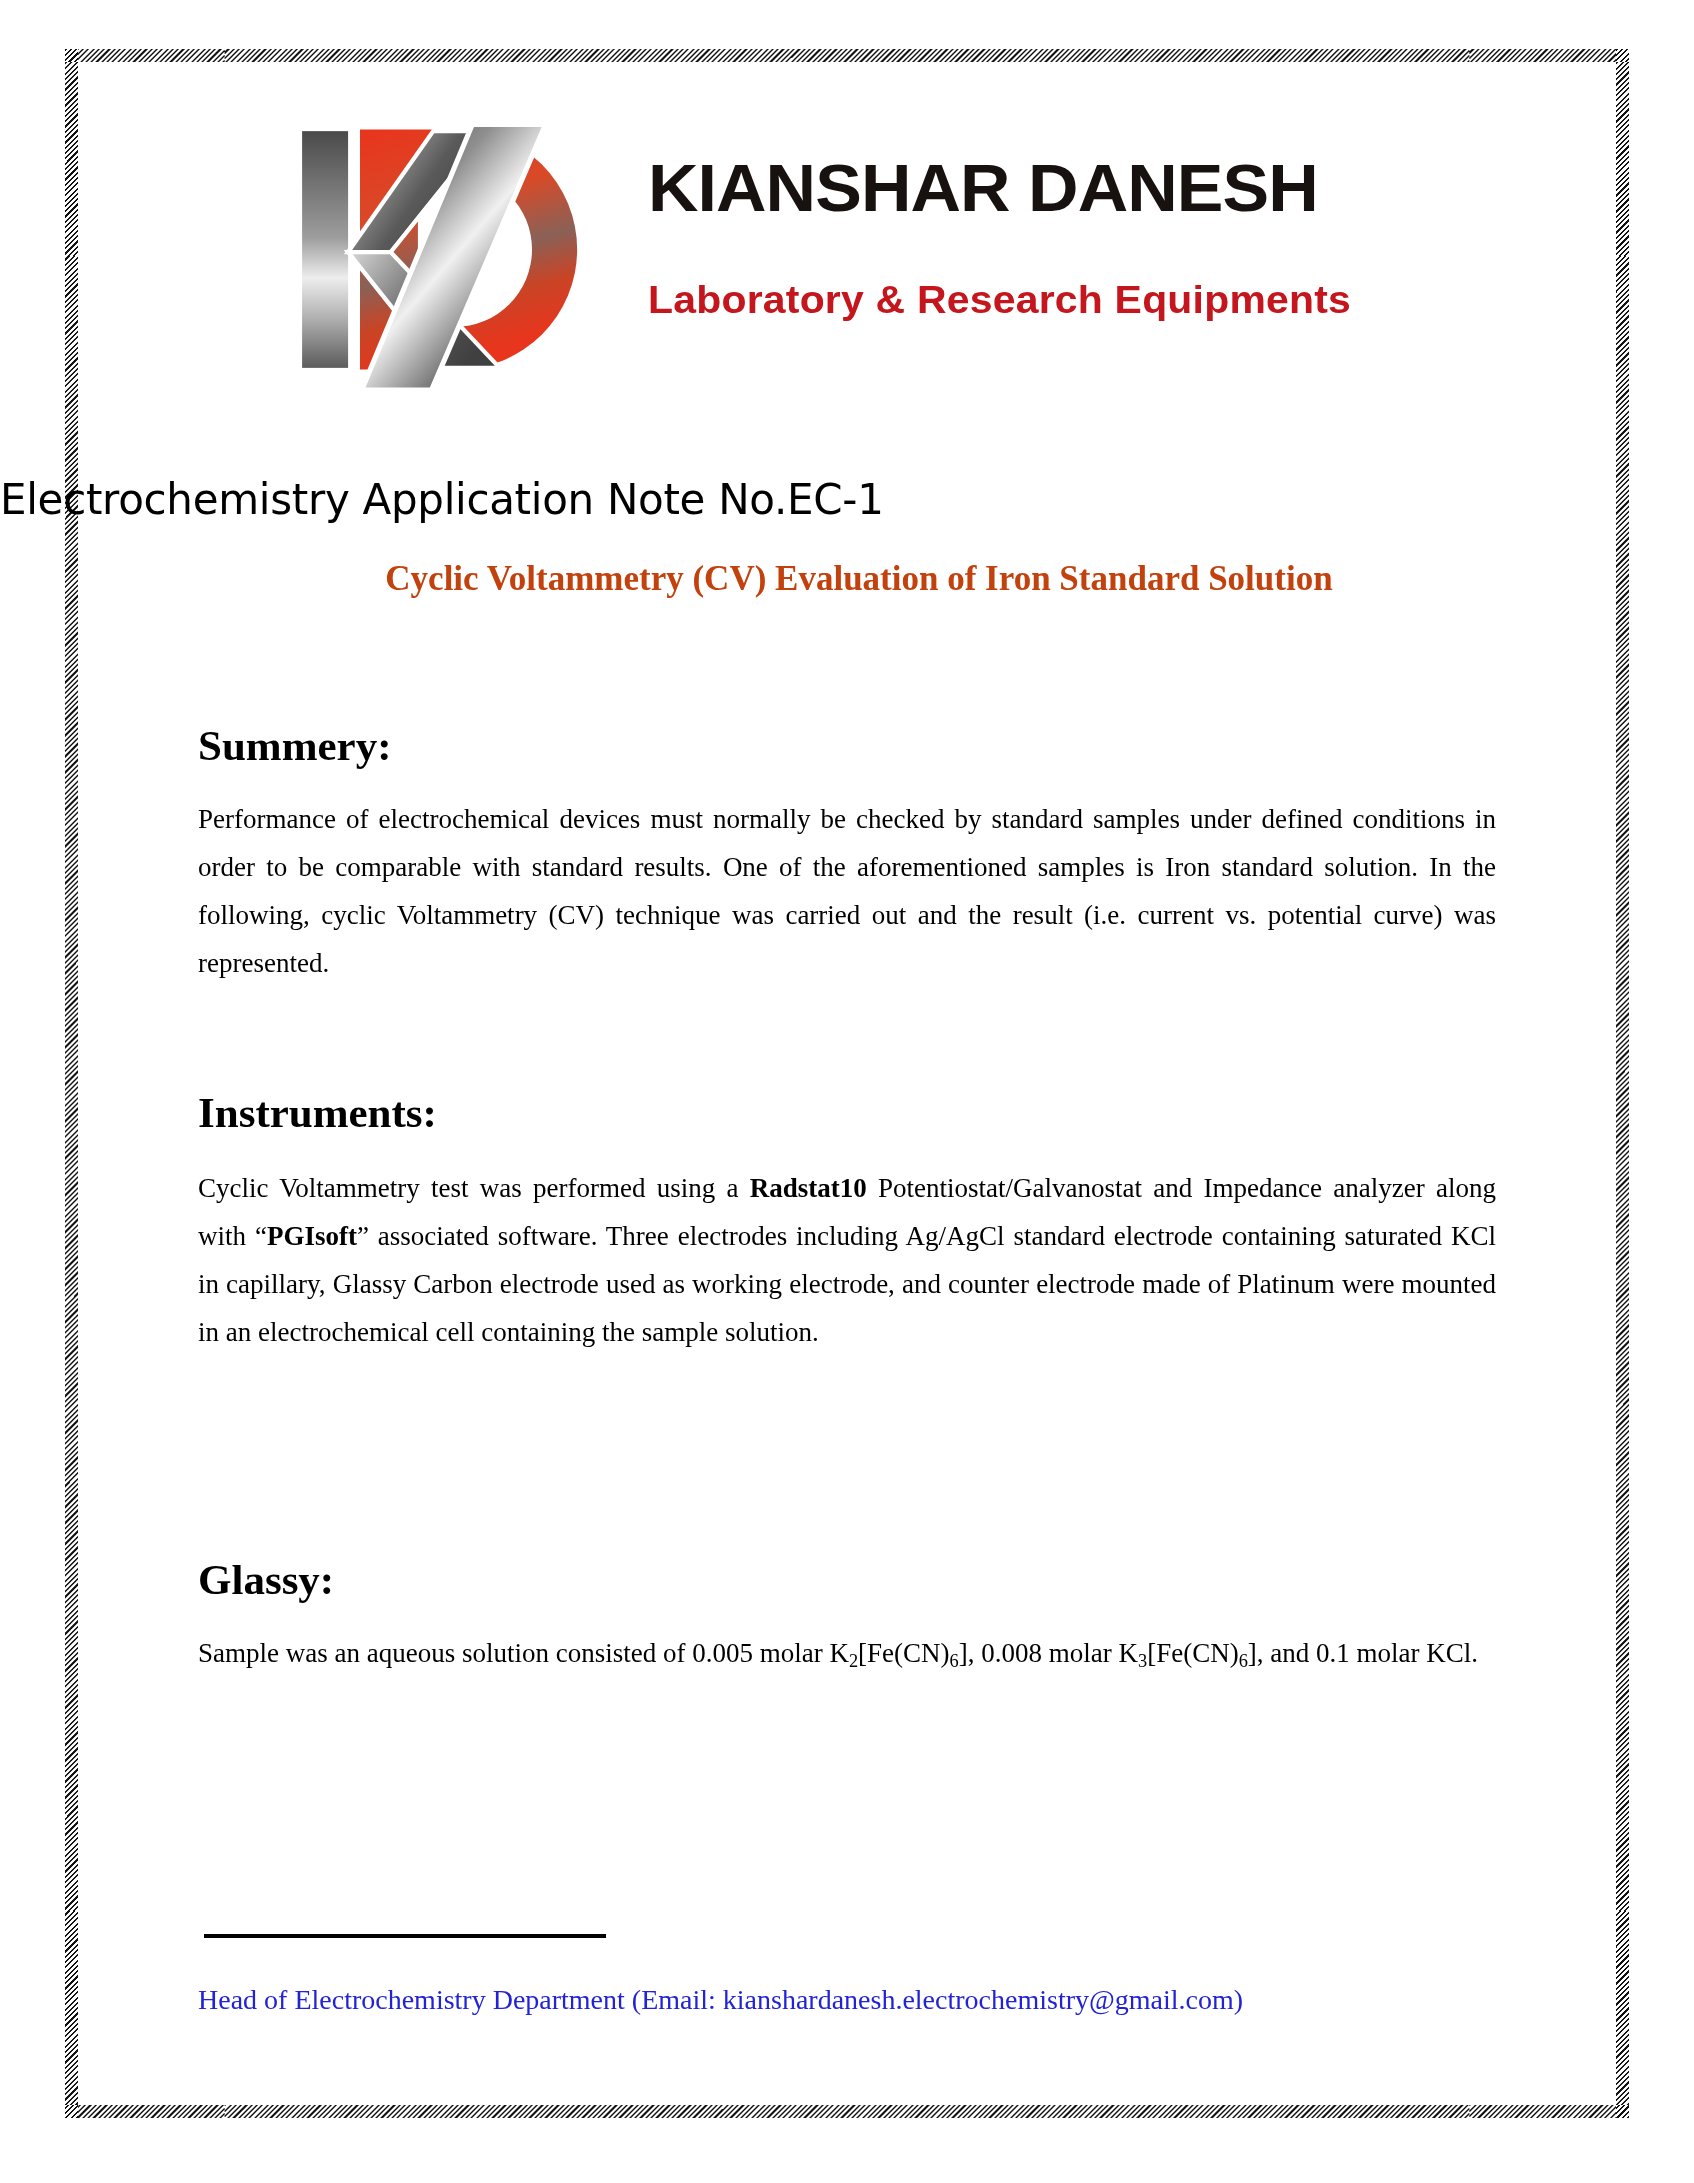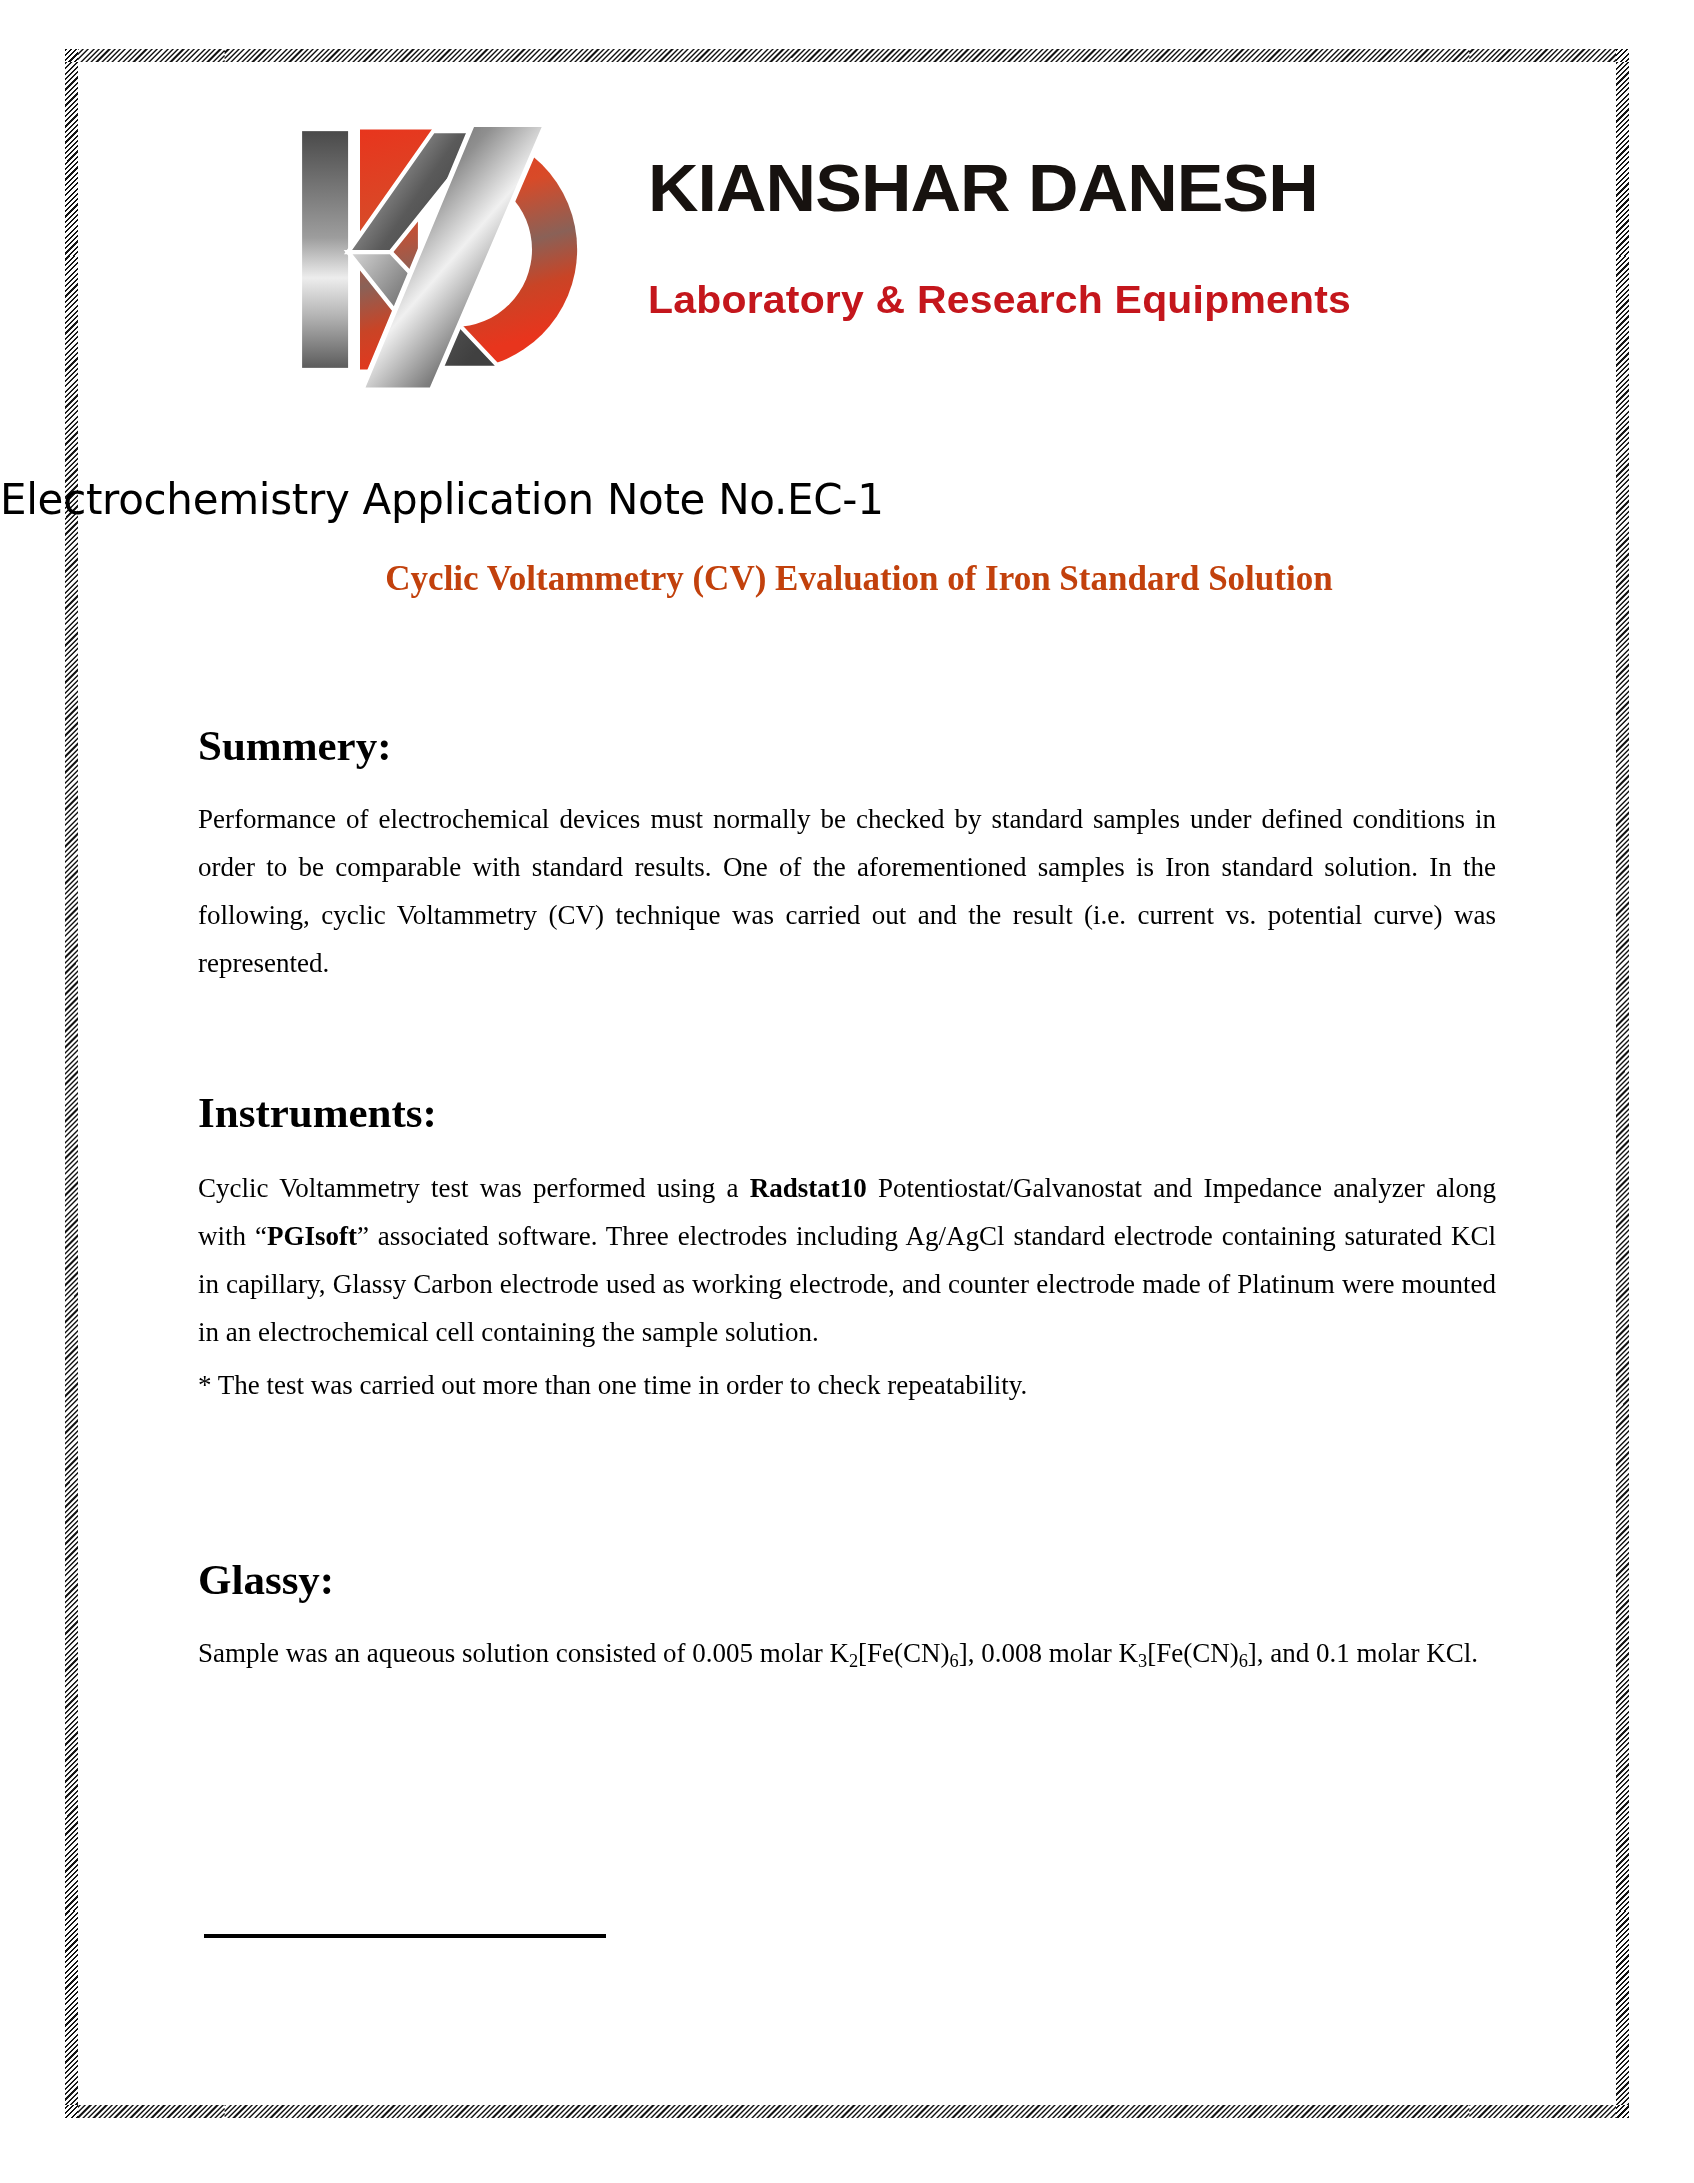--- a/index.html
+++ b/index.html
@@ -256,23 +256,23 @@
 
   <div id="doc-title">Electrochemistry Application Note No.EC-1</div>
   <div id="doc-subtitle">Cyclic Voltammetry (CV) Evaluation of Iron Standard Solution</div>
 
   <div class="section-heading" id="h-summary">Summery:</div>
   <div class="body-para" id="p-summary">Performance of electrochemical devices must normally be checked by standard samples under defined conditions in order to be comparable with standard results.  One of the aforementioned samples is Iron standard solution.  In the following, cyclic Voltammetry (CV) technique was carried out and the result (i.e. current vs. potential curve) was represented.</div>
 
   <div class="section-heading" id="h-instruments">Instruments:</div>
   <div class="body-para" id="p-instruments"><span>Cyclic Voltammetry test was performed using a </span><b>Radstat10</b><span> Potentiostat/Galvanostat and Impedance analyzer along with “</span><b>PGIsoft</b><span>” associated software.  Three electrodes including Ag/AgCl standard electrode containing saturated KCl in capillary, Glassy Carbon electrode used as working electrode, and counter electrode made of Platinum were mounted in an electrochemical cell containing the sample solution.</span></div>
 
-  <div class="body-para nojust" id="p-repeat">* The test was carried out more than one time in order to check repeatability.</div>
 
   <div class="section-heading" id="h-sample">Glassy:</div>
   <div class="body-para" id="p-sample"><span>Sample was an aqueous solution consisted of 0.005 molar K</span><sub>2</sub><span>[Fe(CN)</span><sub>6</sub><span>], 0.008 molar K</span><sub>3</sub><span>[Fe(CN)</span><sub>6</sub><span>], and 0.1 molar KCl.</span></div>
 
   <div id="footnote-rule"></div>
   <div id="footer-block">
+    <div id="footer-line">Head of Electrochemistry Department (Email: kianshardanesh.electrochemistry@gmail.com)</div>
   </div>
 
 </div>
 
 
 </body></html>

